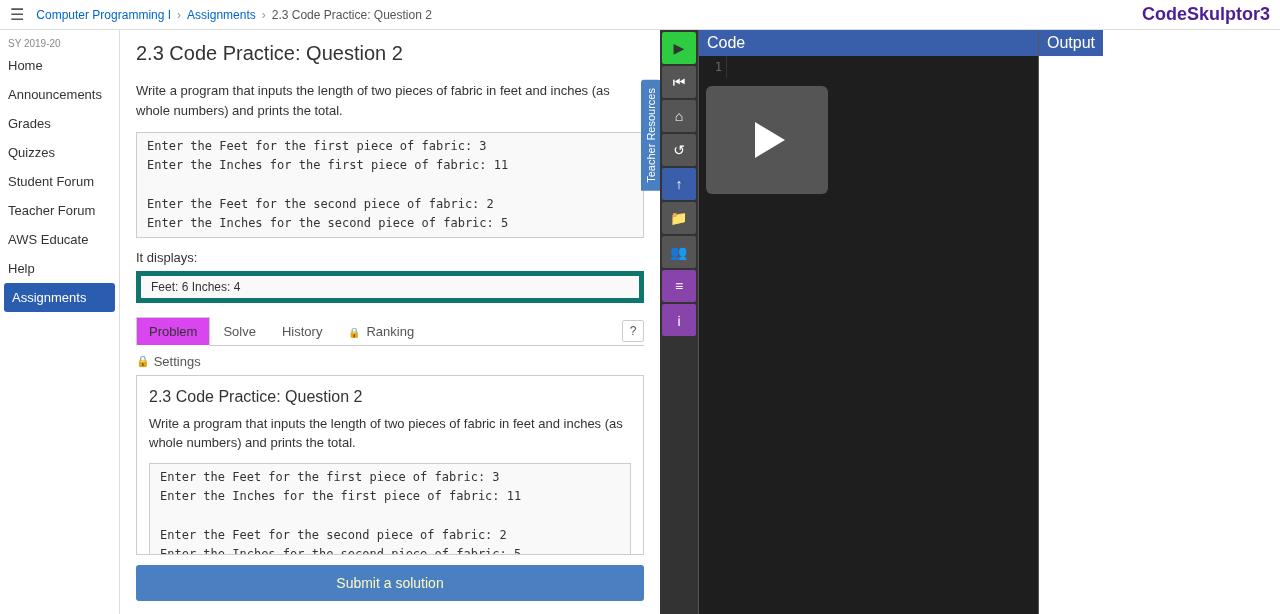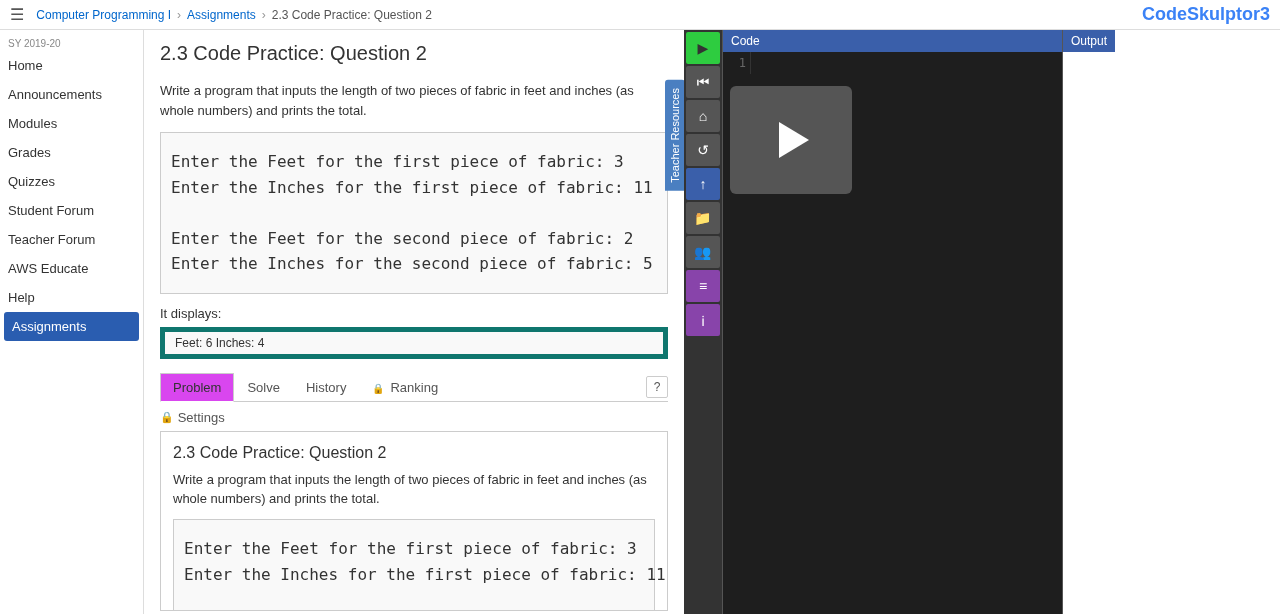--- a/index.html
+++ b/index.html
@@ -18,33 +18,33 @@
       color: #555;
       flex-shrink: 0;
     }
     .top-bar .hamburger { font-size: 16px; cursor: pointer; margin-right: 6px; }
     .top-bar .breadcrumb-link { color: #0066cc; text-decoration: none; }
     .top-bar .breadcrumb-sep { color: #999; }
     .top-bar .codeskulptor-title {
       margin-left: auto;
       font-size: 18px;
       font-weight: bold;
-      color: #3b82f6;
+      color: #4c1d95;
     }
 
     
     .main-layout {
       display: flex;
       flex: 1;
       overflow: hidden;
     }
 
     
     .sidebar {
-      width: 144px;
+      width: 120px;
       background: #fff;
       border-right: 1px solid #ddd;
       flex-shrink: 0;
       overflow-y: auto;
       padding-top: 4px;
     }
     .sidebar .school-year {
       font-size: 10px;
       color: #888;
       padding: 4px 8px 2px;
@@ -87,23 +87,23 @@
 
     .problem-description {
       font-size: 13px;
       margin-bottom: 12px;
       line-height: 1.5;
     }
 
     .code-sample {
       background: #f9f9f9;
       border: 1px solid #ccc;
-      padding: 16px 10px;
+      padding: 4px 10px;
       font-family: monospace;
-      font-size: 16px;
+      font-size: 12px;
       line-height: 1.6;
       margin-bottom: 12px;
       white-space: pre;
     }
 
     .displays-label {
       font-size: 13px;
       margin-bottom: 6px;
     }
 
@@ -251,21 +251,21 @@
     .cs-code-panel {
       width: 340px;
       display: flex;
       flex-direction: column;
       border-left: 1px solid #555;
     }
     .cs-panel-header {
       background: #3a5faa;
       color: #fff;
       padding: 4px 8px;
-      font-size: 12px;
+      font-size: 16px;
       flex-shrink: 0;
     }
     .cs-code-area {
       flex: 1;
       background: #1e1e1e;
       color: #ccc;
       font-family: monospace;
       font-size: 12px;
       padding: 4px 0;
       overflow: hidden;
@@ -331,21 +331,20 @@
   <span>2.3 Code Practice: Question 2</span>
   <span class="codeskulptor-title">CodeSkulptor3</span>
 </div>
 
 <div class="main-layout">
 
   <div class="sidebar">
     <div class="school-year">SY 2019-20</div>
     <div class="sidebar-item">Home</div>
     <div class="sidebar-item">Announcements</div>
-    <div class="sidebar-item">Modules</div>
     <div class="sidebar-item">Grades</div>
     <div class="sidebar-item">Quizzes</div>
     <div class="sidebar-item">Student Forum</div>
     <div class="sidebar-item">Teacher Forum</div>
     <div class="sidebar-item">AWS Educate</div>
     <div class="sidebar-item">Help</div>
     <div class="sidebar-item active">Assignments</div>
   </div>
 
   <div class="content-area">

